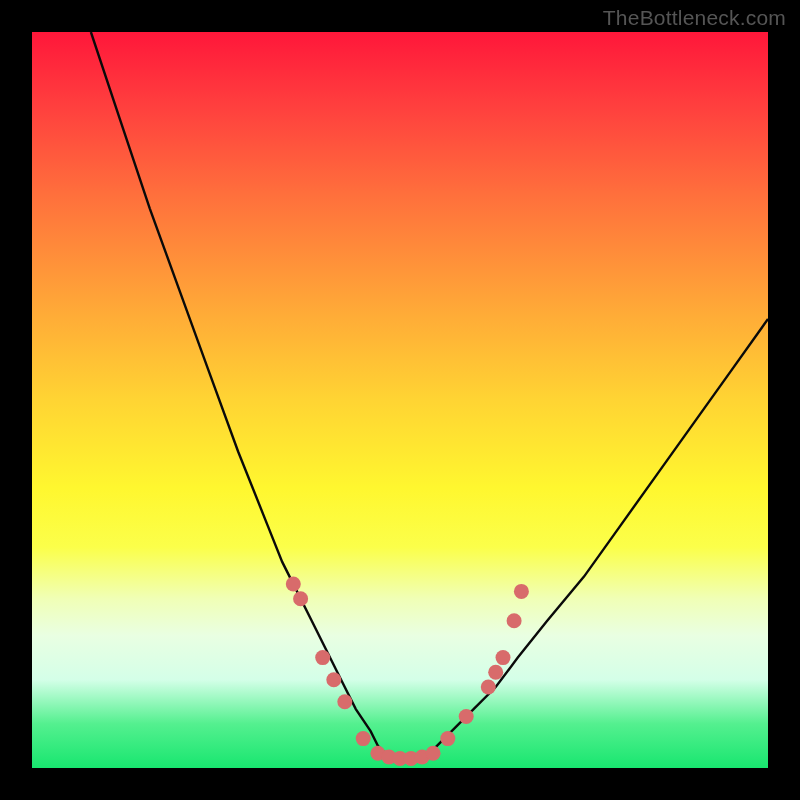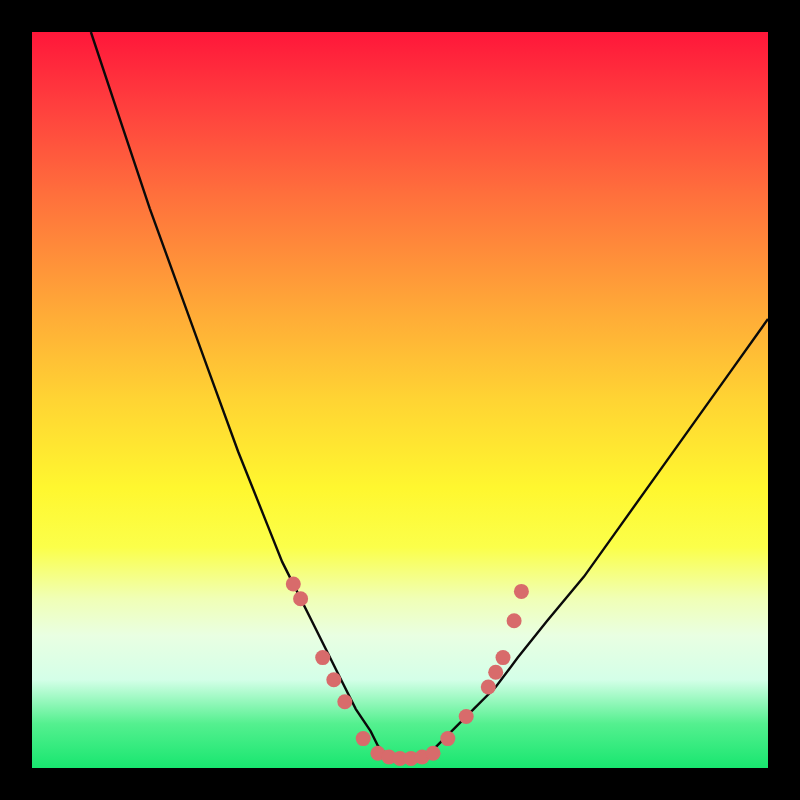--- a/index.html
+++ b/index.html
@@ -84,13 +84,14 @@
           <circle cx="415.8" cy="706.6" r="7.5" fill="#d86b6b"></circle>
           <circle cx="434.2" cy="684.5" r="7.5" fill="#d86b6b"></circle>
           <circle cx="456.3" cy="655.0" r="7.5" fill="#d86b6b"></circle>
           <circle cx="463.7" cy="640.3" r="7.5" fill="#d86b6b"></circle>
           <circle cx="471.0" cy="625.6" r="7.5" fill="#d86b6b"></circle>
           <circle cx="482.1" cy="588.8" r="7.5" fill="#d86b6b"></circle>
           <circle cx="489.4" cy="559.4" r="7.5" fill="#d86b6b"></circle>
         </g>
     </svg>
   </div>
+  <div class="watermark">TheBottleneck.com</div>
 </div>
 
 </body></html>

